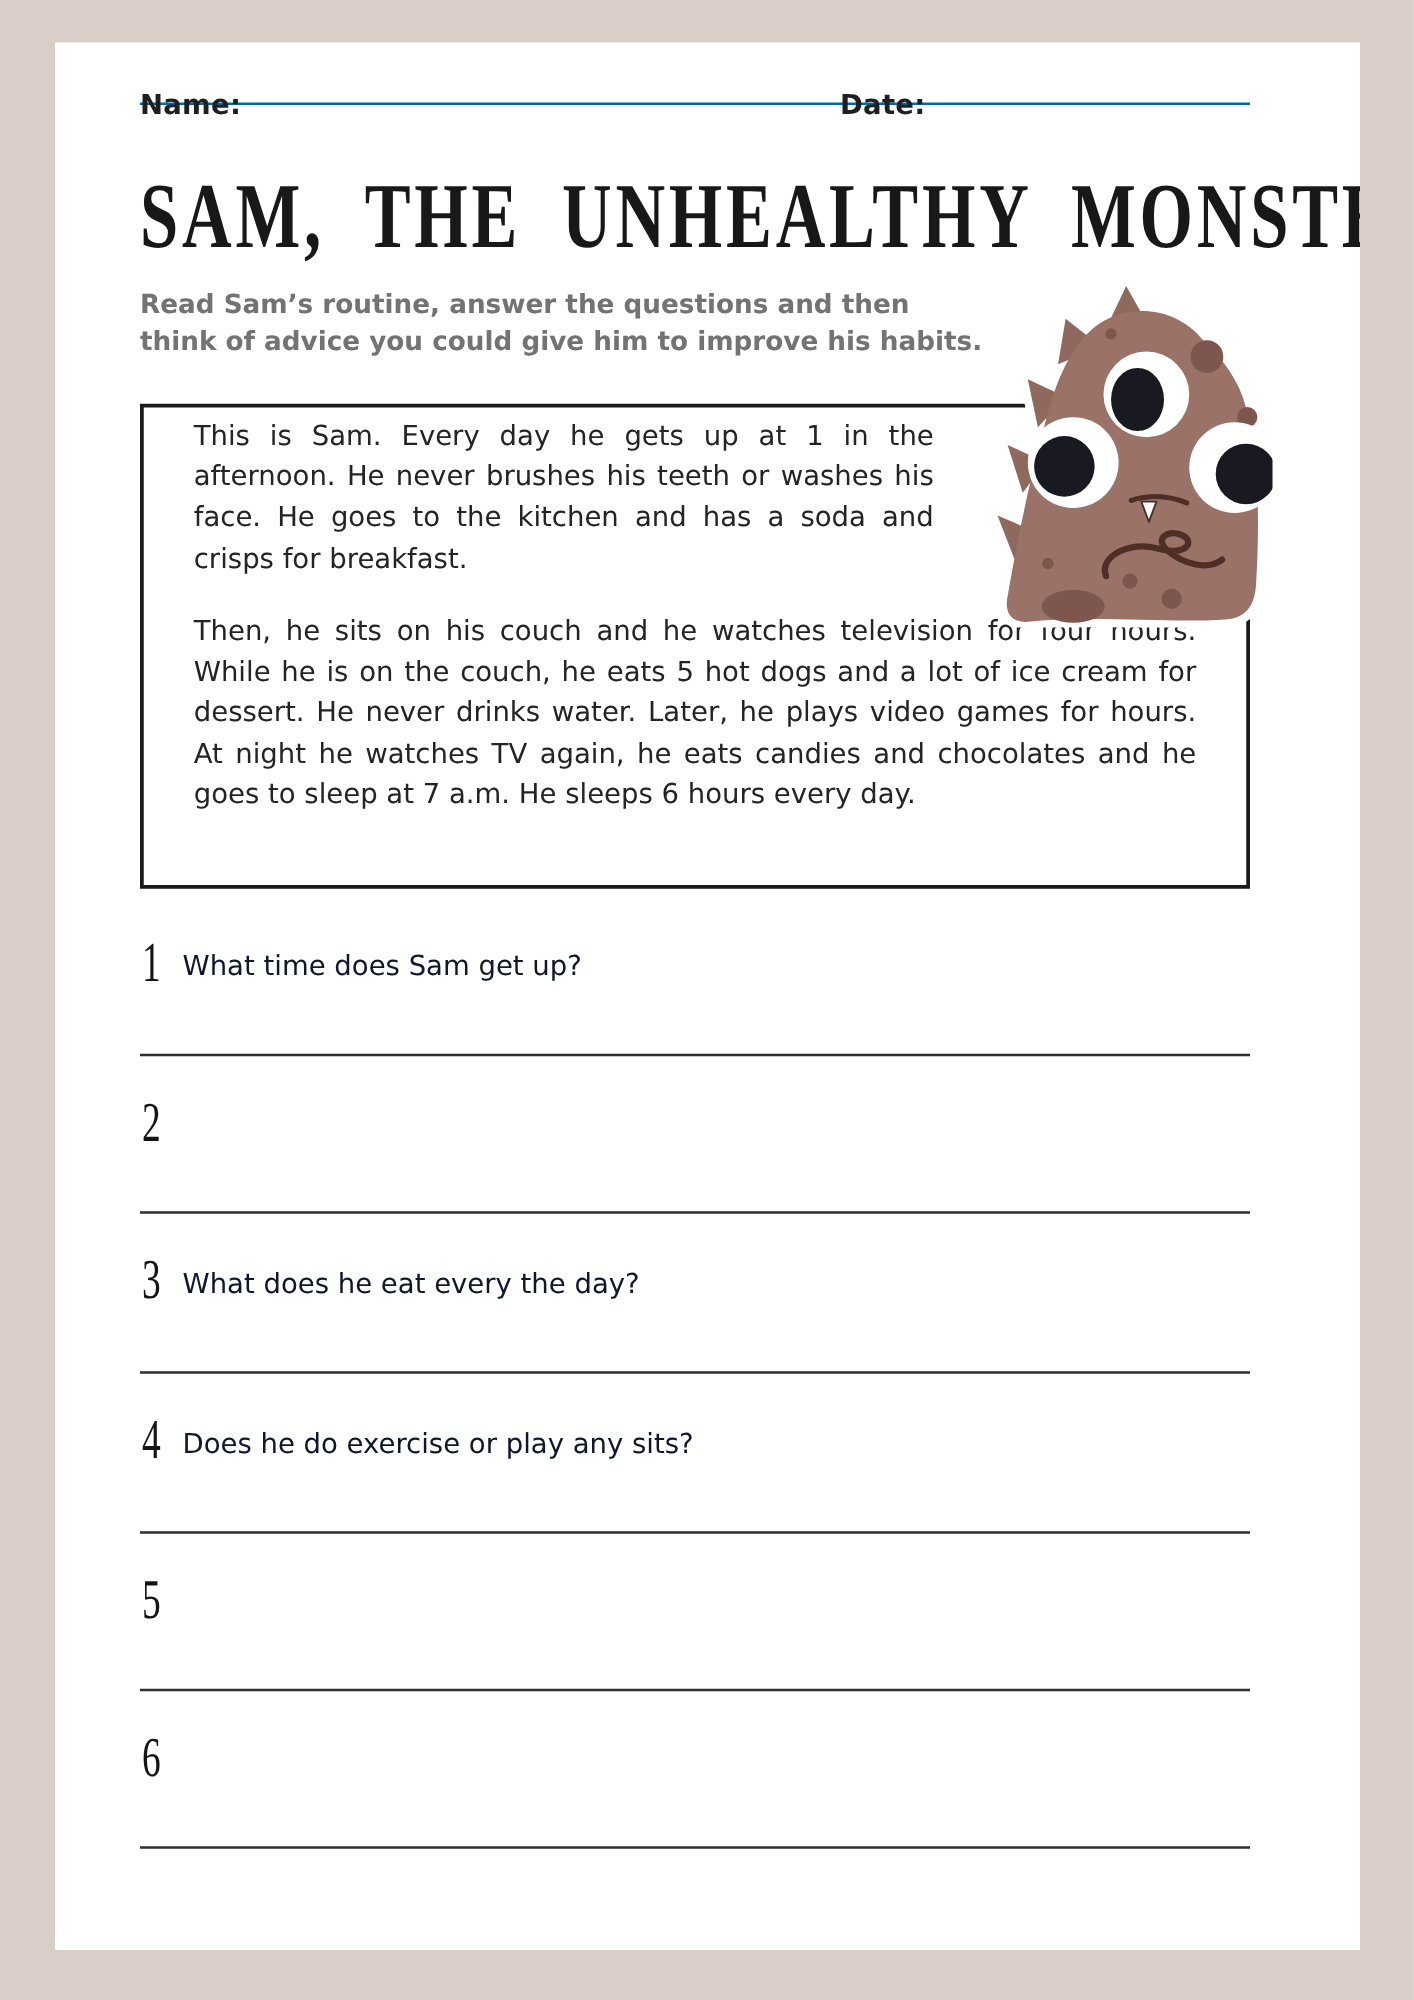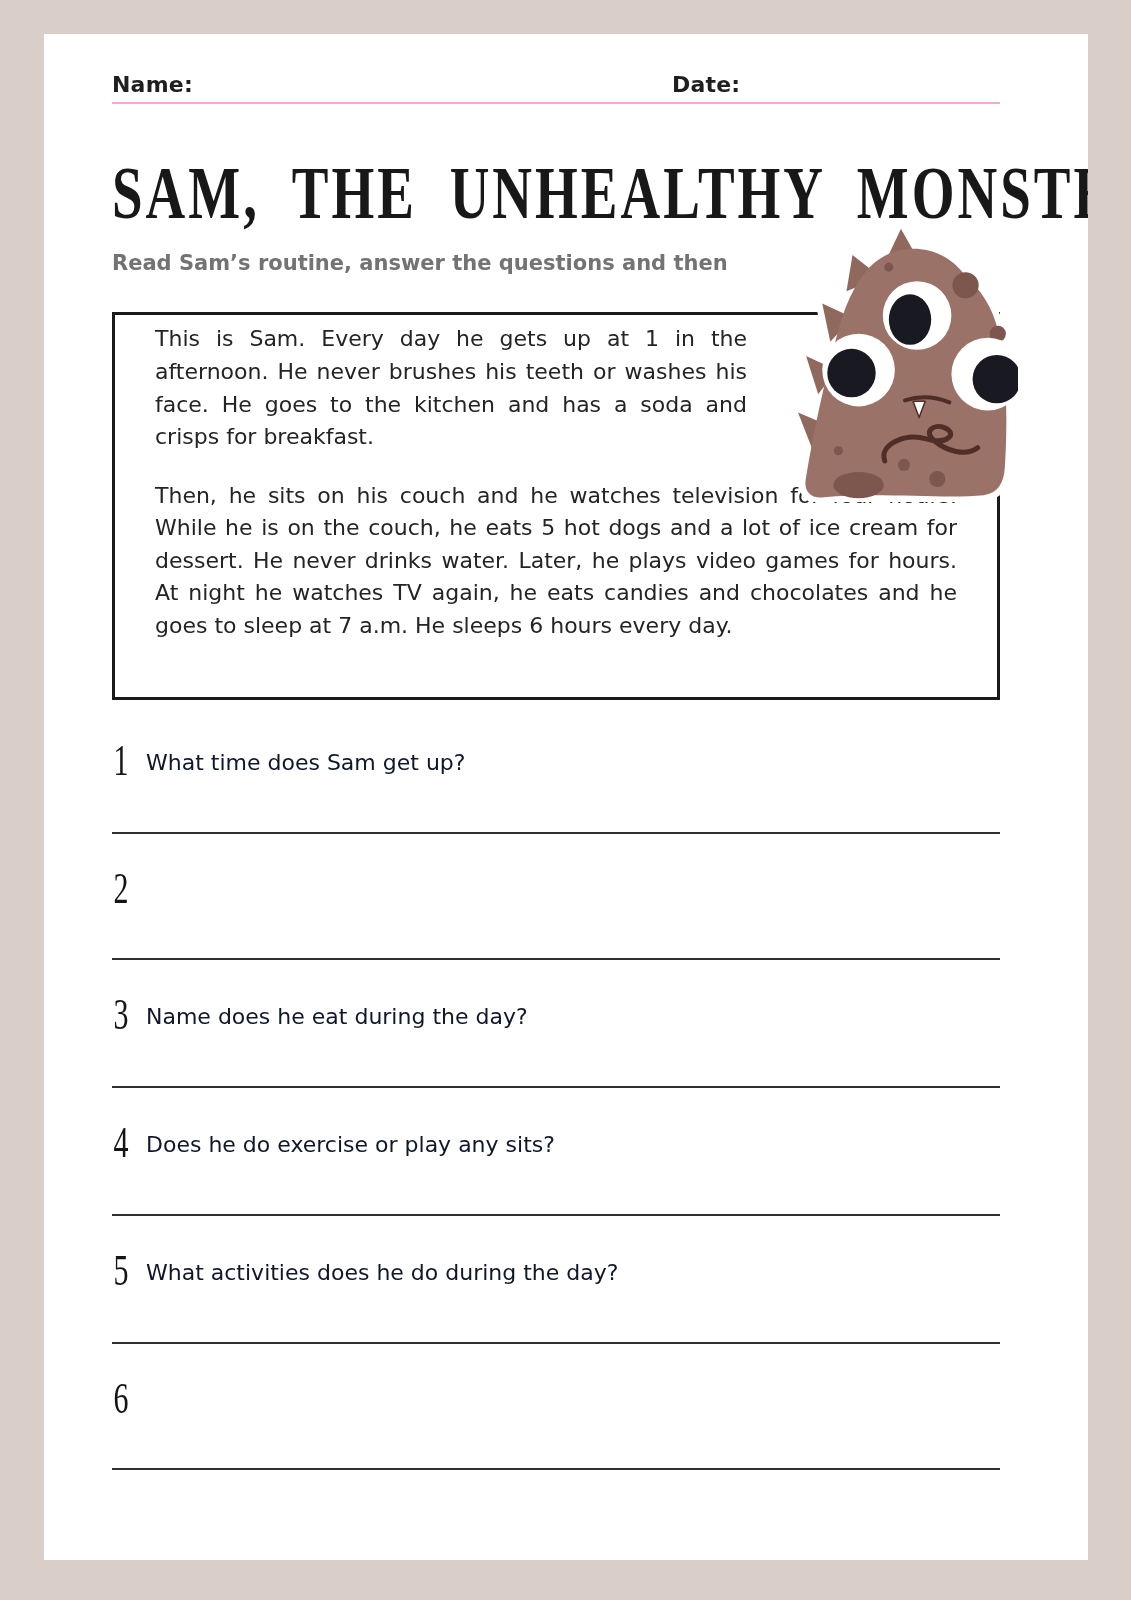--- a/index.html
+++ b/index.html
@@ -20,22 +20,22 @@
   .content {
     position: relative;
     margin: 0 88px 0 68px;
     width: 888px;
   }
   
   .header-row {
     position: relative;
     padding-top: 38px;
     padding-bottom: 6px;
-    border-bottom: 2px solid #f9a8d4;
-    height: 70px;
+    border-bottom: 2px solid #0369a1;
+    height: 50px;
   }
   .field-label {
     font-size: 22px;
     font-weight: bold;
     letter-spacing: 0.2px;
     color: #1f1f1f;
   }
   .date-label { position: absolute; left: 560px; top: 38px; }
   
   .title {
@@ -123,20 +123,21 @@
 
     <div class="header-row">
       <span class="field-label">Name:</span>
       <span class="field-label date-label">Date:</span>
     </div>
 
     <div class="title">SAM, THE UNHEALTHY MONSTER</div>
 
     <div class="instructions">
       <span>Read Sam’s routine, answer the questions and then</span><br>
+      <span>think of advice you could give him to improve his habits.</span>
     </div>
 
     <div class="passage-box">
       <p class="passage-p1">This is Sam. Every day he gets up at 1 in the afternoon. He never brushes his teeth or washes his face. He goes to the kitchen and has a soda and crisps for breakfast.</p>
       <p class="passage-p2">Then, he sits on his couch and he watches television for four hours. While he is on the couch, he eats 5 hot dogs and a lot of ice cream for dessert. He never drinks water. Later, he plays video games for hours. At night he watches TV again, he eats candies and chocolates and he goes to sleep at 7 a.m. He sleeps 6 hours every day.</p>
     </div>
 
     <div class="qa-item first">
       <div class="question-row">
         <span class="q-number">1</span>
@@ -148,37 +149,36 @@
     <div class="qa-item">
       <div class="question-row">
         <span class="q-number">2</span>
       </div>
       <div class="answer-line"></div>
     </div>
 
     <div class="qa-item">
       <div class="question-row">
         <span class="q-number">3</span>
-        <span class="q-text">Name does he eat during the day?</span>
+        <span class="q-text">What does he eat every the day?</span>
       </div>
       <div class="answer-line"></div>
     </div>
 
     <div class="qa-item">
       <div class="question-row">
         <span class="q-number">4</span>
         <span class="q-text">Does he do exercise or play any sits?</span>
       </div>
       <div class="answer-line"></div>
     </div>
 
     <div class="qa-item">
       <div class="question-row">
         <span class="q-number">5</span>
-        <span class="q-text">What activities does he do during the day?</span>
       </div>
       <div class="answer-line"></div>
     </div>
 
     <div class="qa-item">
       <div class="question-row">
         <span class="q-number">6</span>
       </div>
       <div class="answer-line"></div>
     </div>

